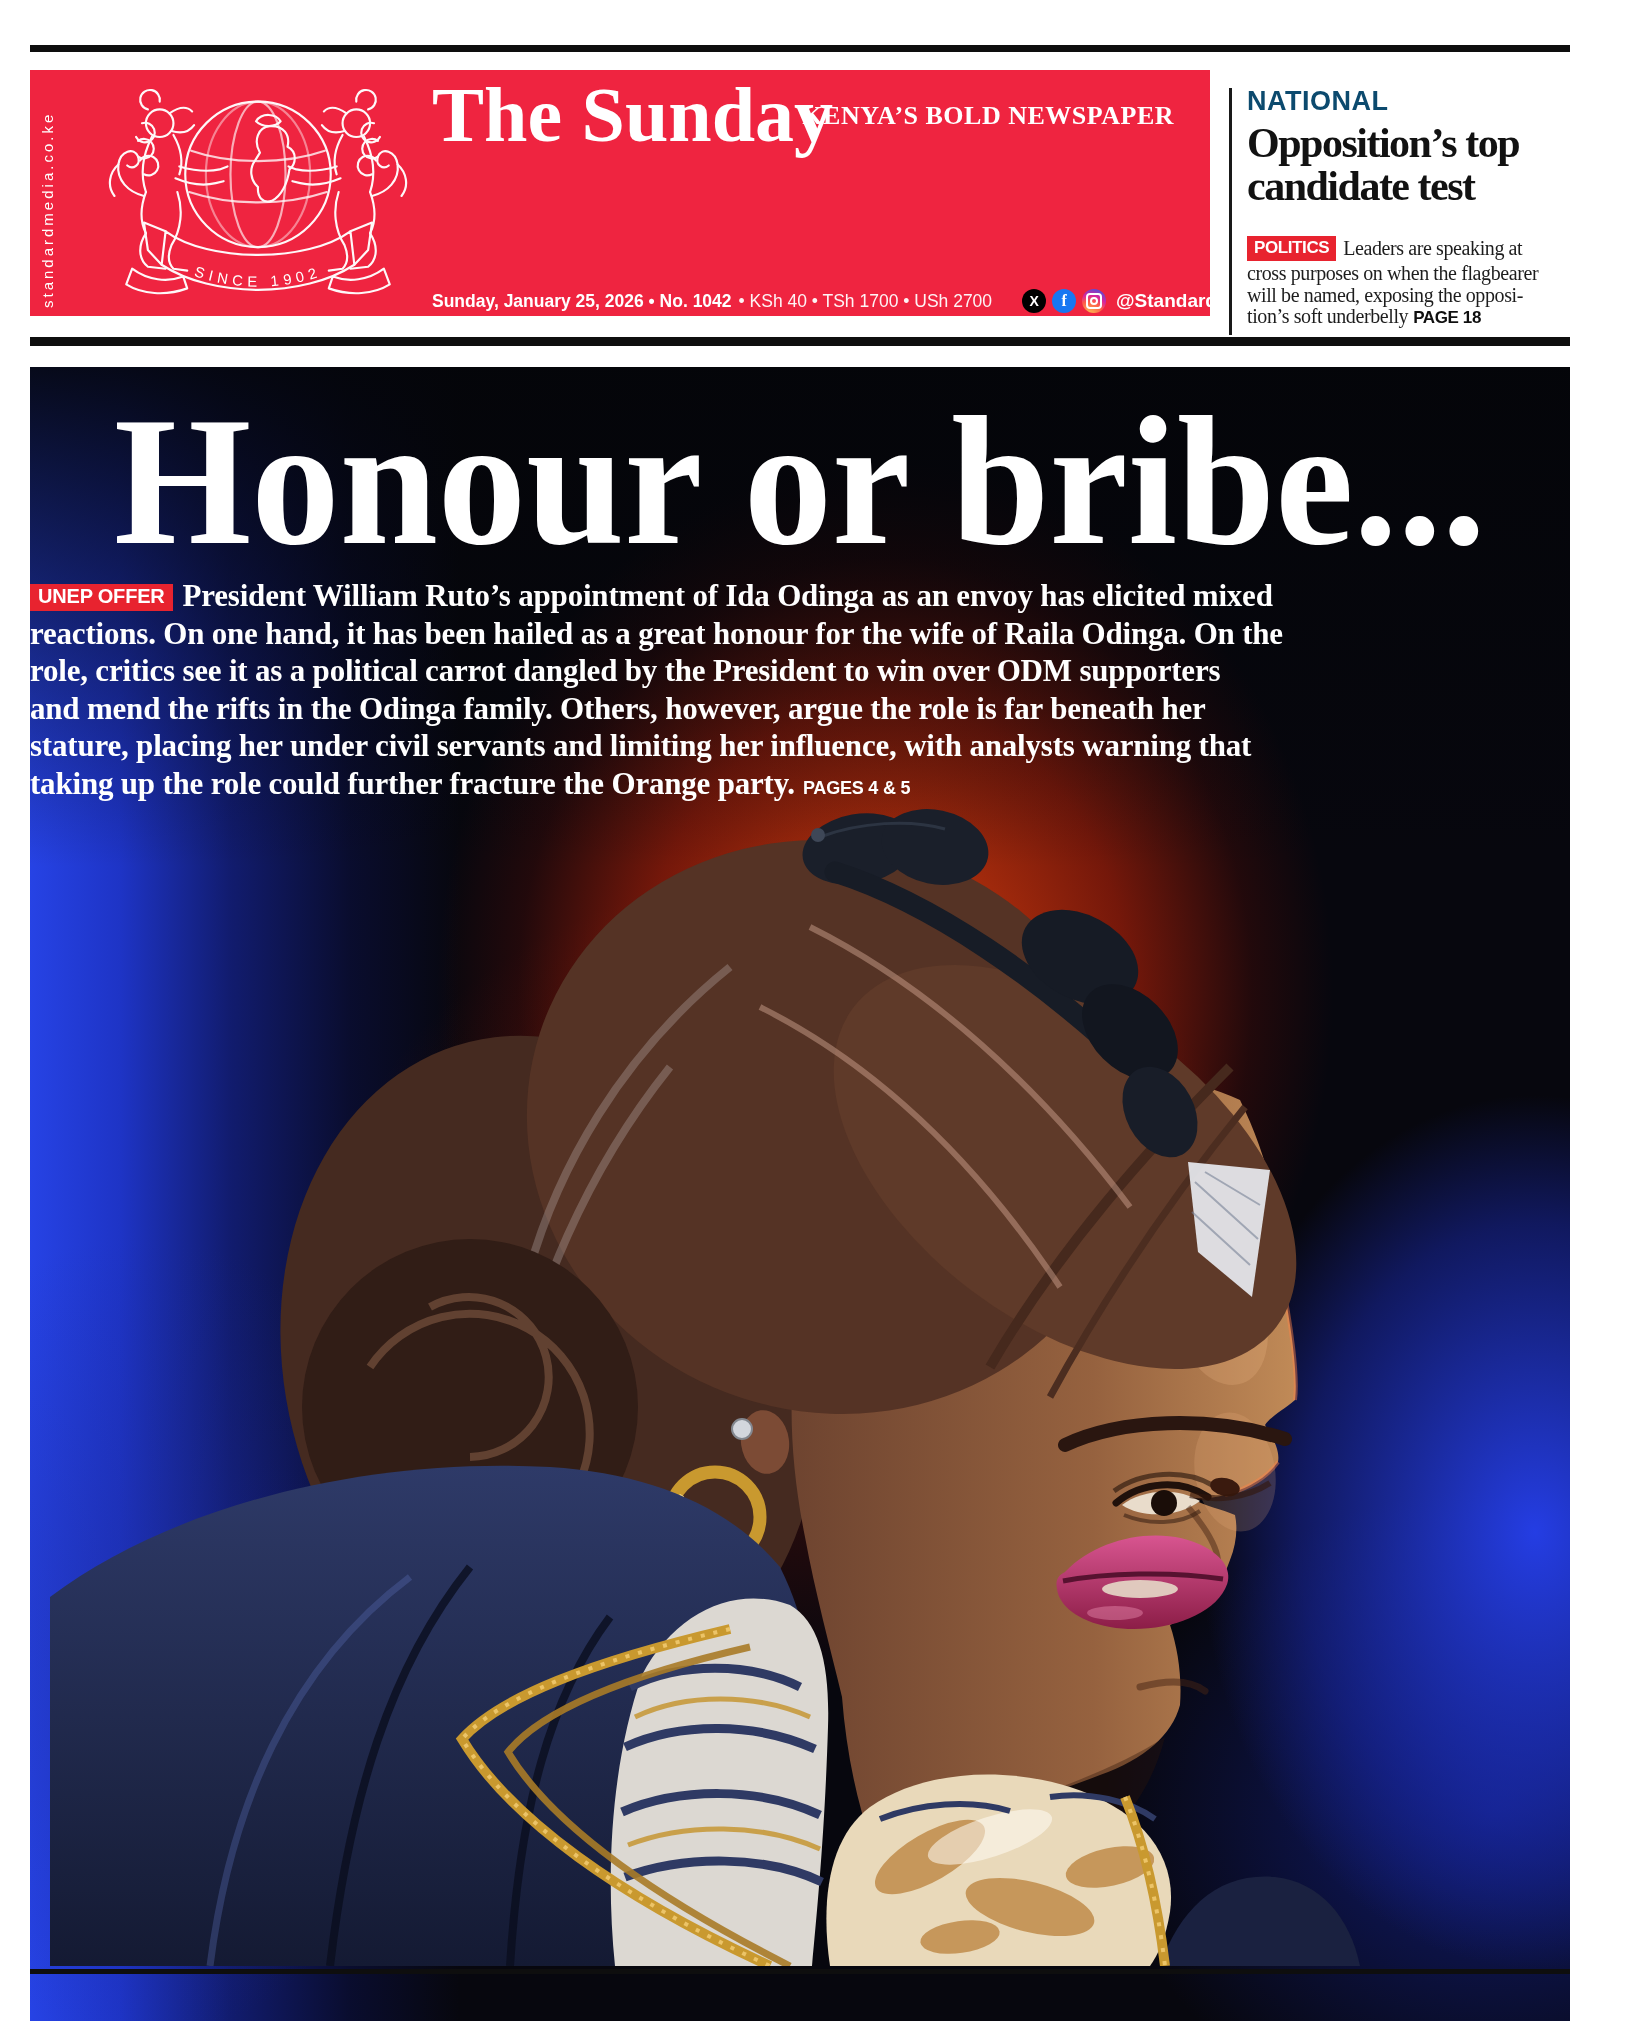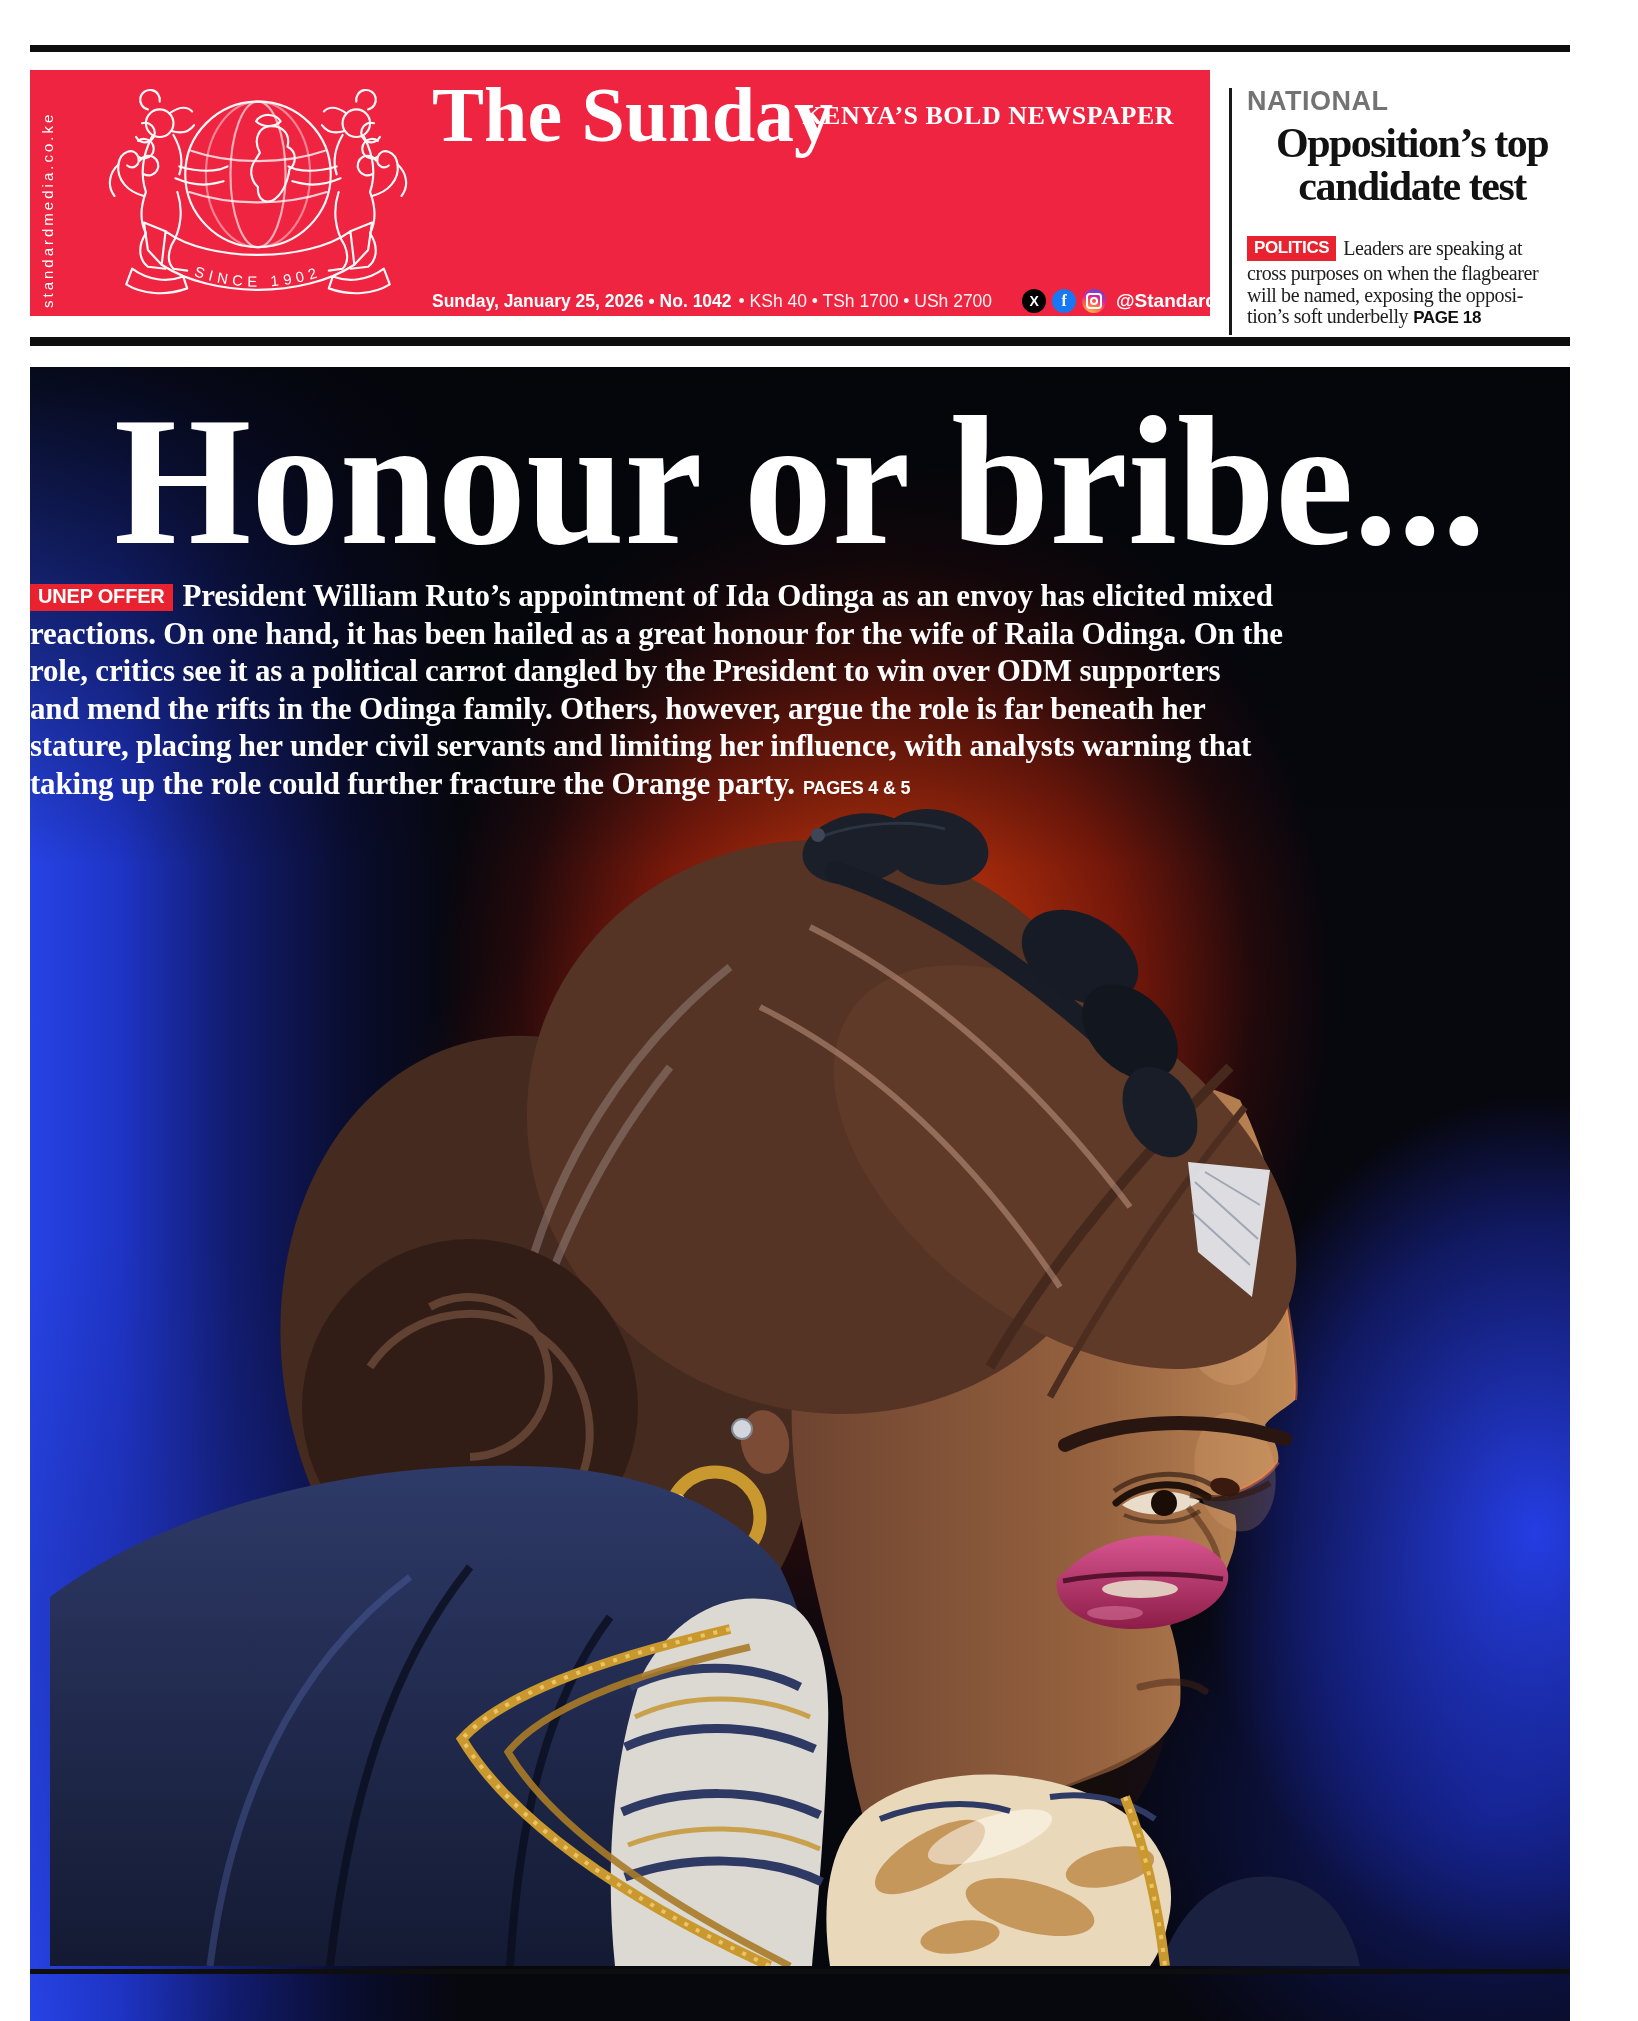--- a/index.html
+++ b/index.html
@@ -32,22 +32,22 @@
   .sicon.x{background:#000;}
   .sicon.f{background:#1877F2;font-size:16px;font-family:"Liberation Serif",serif;}
   .sicon.ig{background:radial-gradient(circle at 30% 110%,#fdcb52 0%,#fd5949 45%,#d6249f 65%,#285AEB 95%);}
   .ig-cam{width:12px;height:12px;border:2px solid #fff;border-radius:4px;position:relative;}
   .ig-cam::after{content:"";position:absolute;inset:2px;border:2px solid #fff;border-radius:50%;}
   .handle{font:bold 19px "Liberation Sans","DejaVu Sans",sans-serif;margin-left:4px;}
 
   
   .rc-divider{position:absolute;left:1229px;top:88px;width:3px;height:247px;background:#191919;}
   .right-col{position:absolute;left:1247px;top:86px;width:330px;}
-  .rc-label{font:bold 27px "Liberation Sans","DejaVu Sans",sans-serif;color:#737373;letter-spacing:.5px;}
-  .rc-headline{margin-top:5px;font:bold 42px/43px "Liberation Serif",serif;color:#121212;letter-spacing:-1.5px;text-align:center;}
+  .rc-label{font:bold 27px "Liberation Sans","DejaVu Sans",sans-serif;color:#0c4a6e;letter-spacing:.5px;}
+  .rc-headline{margin-top:5px;font:bold 42px/43px "Liberation Serif",serif;color:#121212;letter-spacing:-1.5px;}
   .rc-body{margin-top:30px;font:20px/21.6px "Liberation Serif",serif;color:#1d1d1d;letter-spacing:-.4px;}
   .rc-line{white-space:nowrap;}
   .rc-badge{display:inline-block;background:#E8232F;color:#fff;
      font:bold 17px "Liberation Sans",sans-serif;padding:2px 7px 3px;margin-right:7px;transform:translateY(-2px);}
   .rc-pageref{font:bold 17px "Liberation Sans",sans-serif;color:#0f0f0f;margin-left:5px;}
 
   
   .lead{position:absolute;left:30px;top:367px;width:1540px;height:1877px;overflow:hidden;
     background-color:#07070e;
     background-image:

